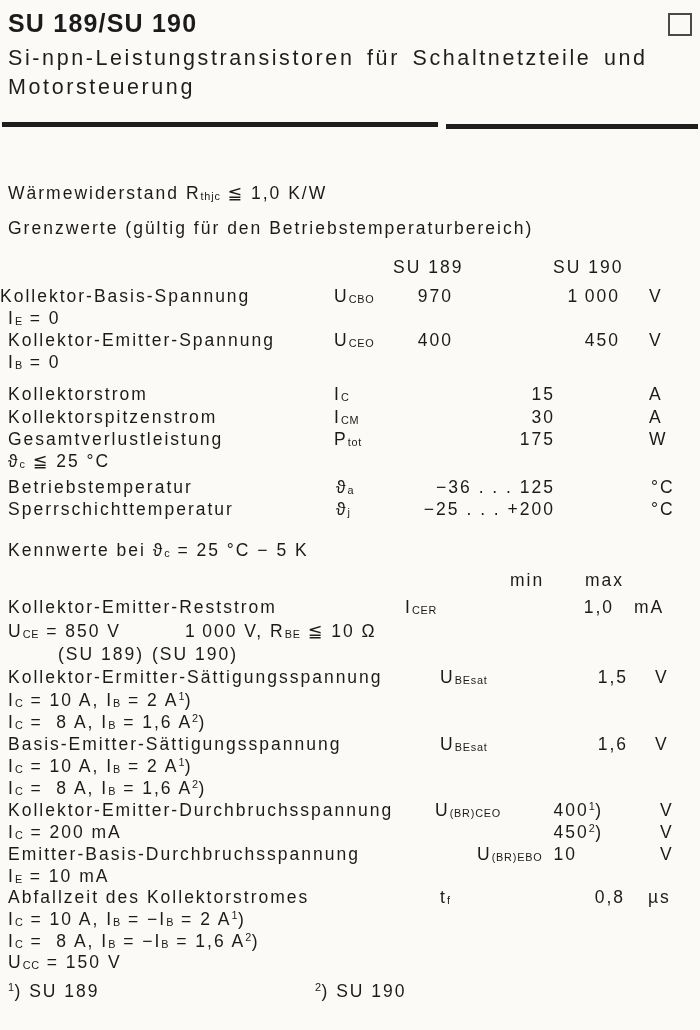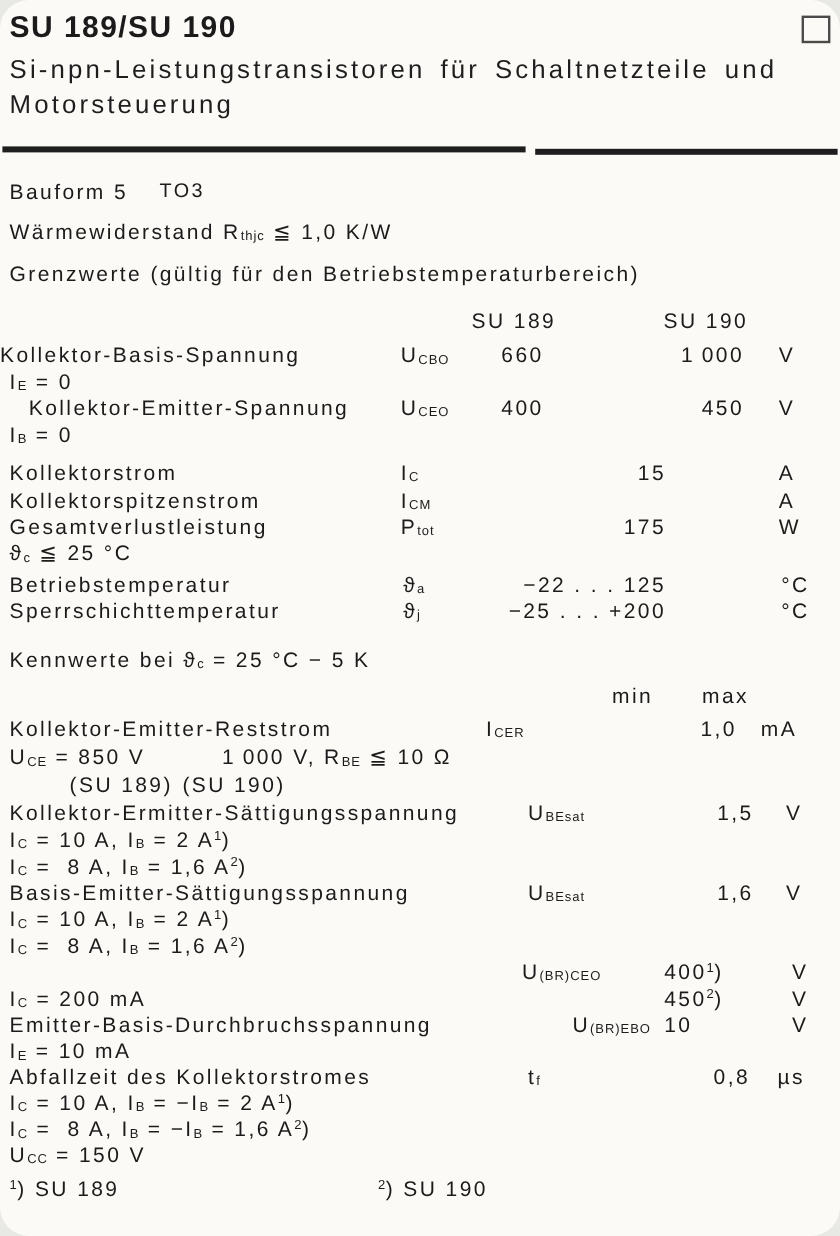--- a/index.html
+++ b/index.html
@@ -1,21 +1,20 @@
 <!DOCTYPE html>
 <html><head>
 <meta charset="utf-8">
 <style>
   html,body{margin:0;padding:0;background:#e8e8e4;}
   .page{
     position:relative;width:700px;height:1030px;margin:0 auto;
     background:#fbfaf7;overflow:hidden;
     font-family:"Liberation Sans","DejaVu Sans",sans-serif;
     color:#1b1b1b;
-    border-radius:24px;
   }
   .ln{position:absolute;left:0;width:700px;font-size:17.5px;letter-spacing:2px;white-space:pre;line-height:1.15;}
   .at{position:absolute;top:0;white-space:pre;}
   .ra{text-align:right;}
   .b{font-weight:400;}
   .title{font-size:25px;font-weight:700;letter-spacing:1.2px;width:auto;}
   .sub{font-size:21.5px;letter-spacing:2.6px;word-spacing:4px;color:#1e1e1e;width:auto;}
   .rule{position:absolute;background:#1e1e1e;}
   .box{position:absolute;border:2px solid #4a4a4a;background:transparent;}
   sub{font-size:0.62em;letter-spacing:0.8px;vertical-align:-0.1em;text-align:center;}
@@ -26,76 +25,73 @@
 
 <div class="page">
 
   <div class="ln title" style="top:9px;left:8px">SU 189/SU 190</div>
   <div class="box" style="left:668px;top:13px;width:20px;height:19px"></div>
   <div class="ln sub" style="top:75px;left:8px">Motorsteuerung</div>
   <div class="ln sub" style="top:46px;left:8px">Si-npn-Leistungstransistoren für Schaltnetzteile und</div>
   <div class="rule" style="top:122px;left:2px;width:436px;height:5px"></div>
   <div class="rule" style="top:124px;left:446px;width:252px;height:5px"></div>
 
-  <div class="ln" style="top:150px">
-    <span class="at" style="left:8px">Bauform 5</span>
-    <span class="at" style="left:133px;font-size:16.5px">TO3</span>
-  </div>
   <div class="ln" style="top:183px;left:8px">Wärmewiderstand R<sub>thjc</sub> ≦ 1,0 K/W</div>
 
   <div class="ln" style="top:218px;left:8px"><span class="b">Grenzwerte</span><span> (gültig für den Betriebstemperaturbereich)</span></div>
 
   <div class="ln" style="top:257px">
     <span class="at" style="left:393px">SU 189</span>
     <span class="at" style="left:553px">SU 190</span>
   </div>
 
   <div class="ln" style="top:286px">
     <span class="at" style="left:0">Kollektor-Basis-Spannung</span>
     <span class="at" style="left:334px">U<sub>CBO</sub></span>
-    <span class="at ra" style="left:373px;width:80px">660</span>
+    <span class="at ra" style="left:373px;width:80px">970</span>
     <span class="at ra" style="left:520px;width:100px">1 000</span>
     <span class="at" style="left:649px">V</span>
   </div>
   <div class="ln" style="top:308px;left:8px">I<sub>E</sub> = 0</div>
 
   <div class="ln" style="top:330px">
-    <span class="at" style="left:24px">Kollektor-Emitter-Spannung</span>
+    <span class="at" style="left:8px">Kollektor-Emitter-Spannung</span>
     <span class="at" style="left:334px">U<sub>CEO</sub></span>
     <span class="at ra" style="left:373px;width:80px">400</span>
     <span class="at ra" style="left:520px;width:100px">450</span>
     <span class="at" style="left:649px">V</span>
   </div>
   <div class="ln" style="top:352px;left:8px">I<sub>B</sub> = 0</div>
 
   <div class="ln" style="top:384px">
     <span class="at" style="left:8px">Kollektorstrom</span>
     <span class="at" style="left:334px">I<sub>C</sub></span>
     <span class="at ra" style="left:400px;width:155px">15</span>
     <span class="at" style="left:649px">A</span>
   </div>
 
   <div class="ln" style="top:407px">
     <span class="at" style="left:8px">Kollektorspitzenstrom</span>
     <span class="at" style="left:334px">I<sub>CM</sub></span>
+    <span class="at ra" style="left:400px;width:155px">30</span>
     <span class="at" style="left:649px">A</span>
   </div>
 
   <div class="ln" style="top:429px">
     <span class="at" style="left:8px">Gesamtverlustleistung</span>
     <span class="at" style="left:334px">P<sub>tot</sub></span>
     <span class="at ra" style="left:400px;width:155px">175</span>
     <span class="at" style="left:649px">W</span>
   </div>
   <div class="ln" style="top:451px;left:8px">ϑ<sub>c</sub> ≦ 25 °C</div>
 
   <div class="ln" style="top:477px">
     <span class="at" style="left:8px">Betriebstemperatur</span>
     <span class="at" style="left:336px">ϑ<sub>a</sub></span>
-    <span class="at ra" style="left:400px;width:155px">−22 . . . 125</span>
+    <span class="at ra" style="left:400px;width:155px">−36 . . . 125</span>
     <span class="at" style="left:651px">°C</span>
   </div>
 
   <div class="ln" style="top:499px">
     <span class="at" style="left:8px">Sperrschichttemperatur</span>
     <span class="at" style="left:336px">ϑ<sub>j</sub></span>
     <span class="at ra" style="left:400px;width:155px">−25 . . . +200</span>
     <span class="at" style="left:651px">°C</span>
   </div>
 
@@ -133,20 +129,21 @@
   <div class="ln" style="top:734px">
     <span class="at" style="left:8px">Basis-Emitter-Sättigungsspannung</span>
     <span class="at" style="left:440px">U<sub>BEsat</sub></span>
     <span class="at ra" style="left:540px;width:88px">1,6</span>
     <span class="at" style="left:655px">V</span>
   </div>
   <div class="ln" style="top:756px;left:8px">I<sub>C</sub> = 10 A, I<sub>B</sub> = 2 A<sup>1</sup>)</div>
   <div class="ln" style="top:778px;left:8px">I<sub>C</sub> = &nbsp;8 A, I<sub>B</sub> = 1,6 A<sup>2</sup>)</div>
 
   <div class="ln" style="top:800px">
+    <span class="at" style="left:8px">Kollektor-Emitter-Durchbruchsspannung</span>
     <span class="at" style="left:435px">U<sub>(BR)CEO</sub></span>
     <span class="at ra" style="left:510px;width:93px">400<sup>1</sup>)</span>
     <span class="at" style="left:660px">V</span>
   </div>
   <div class="ln" style="top:822px">
     <span class="at" style="left:8px">I<sub>C</sub> = 200 mA</span>
     <span class="at ra" style="left:510px;width:93px">450<sup>2</sup>)</span>
     <span class="at" style="left:660px">V</span>
   </div>
 

